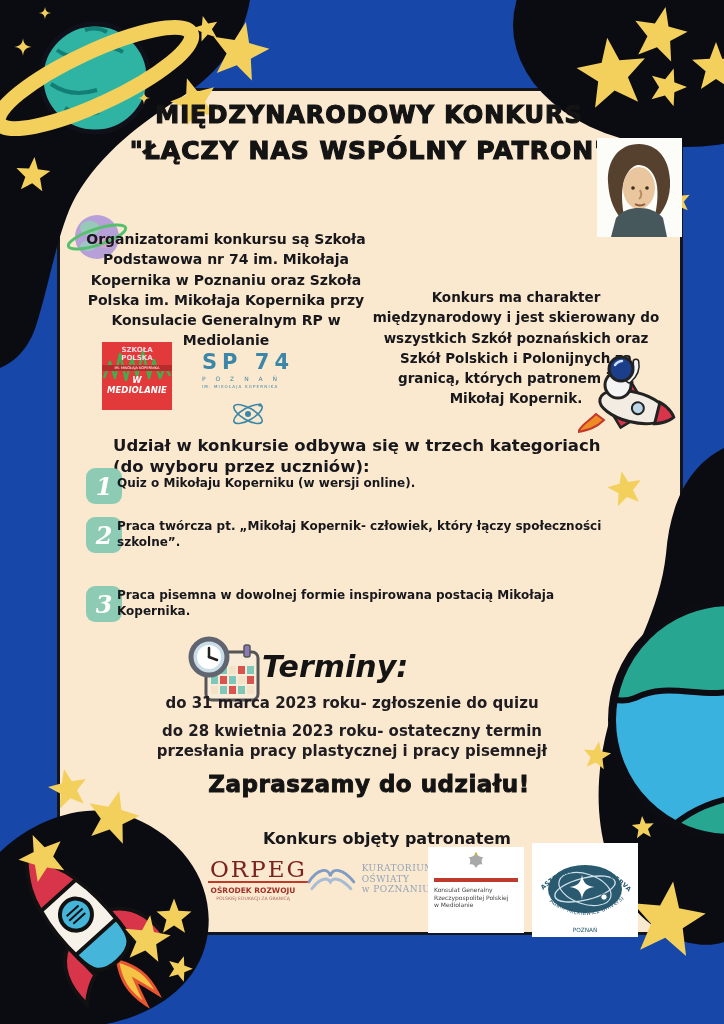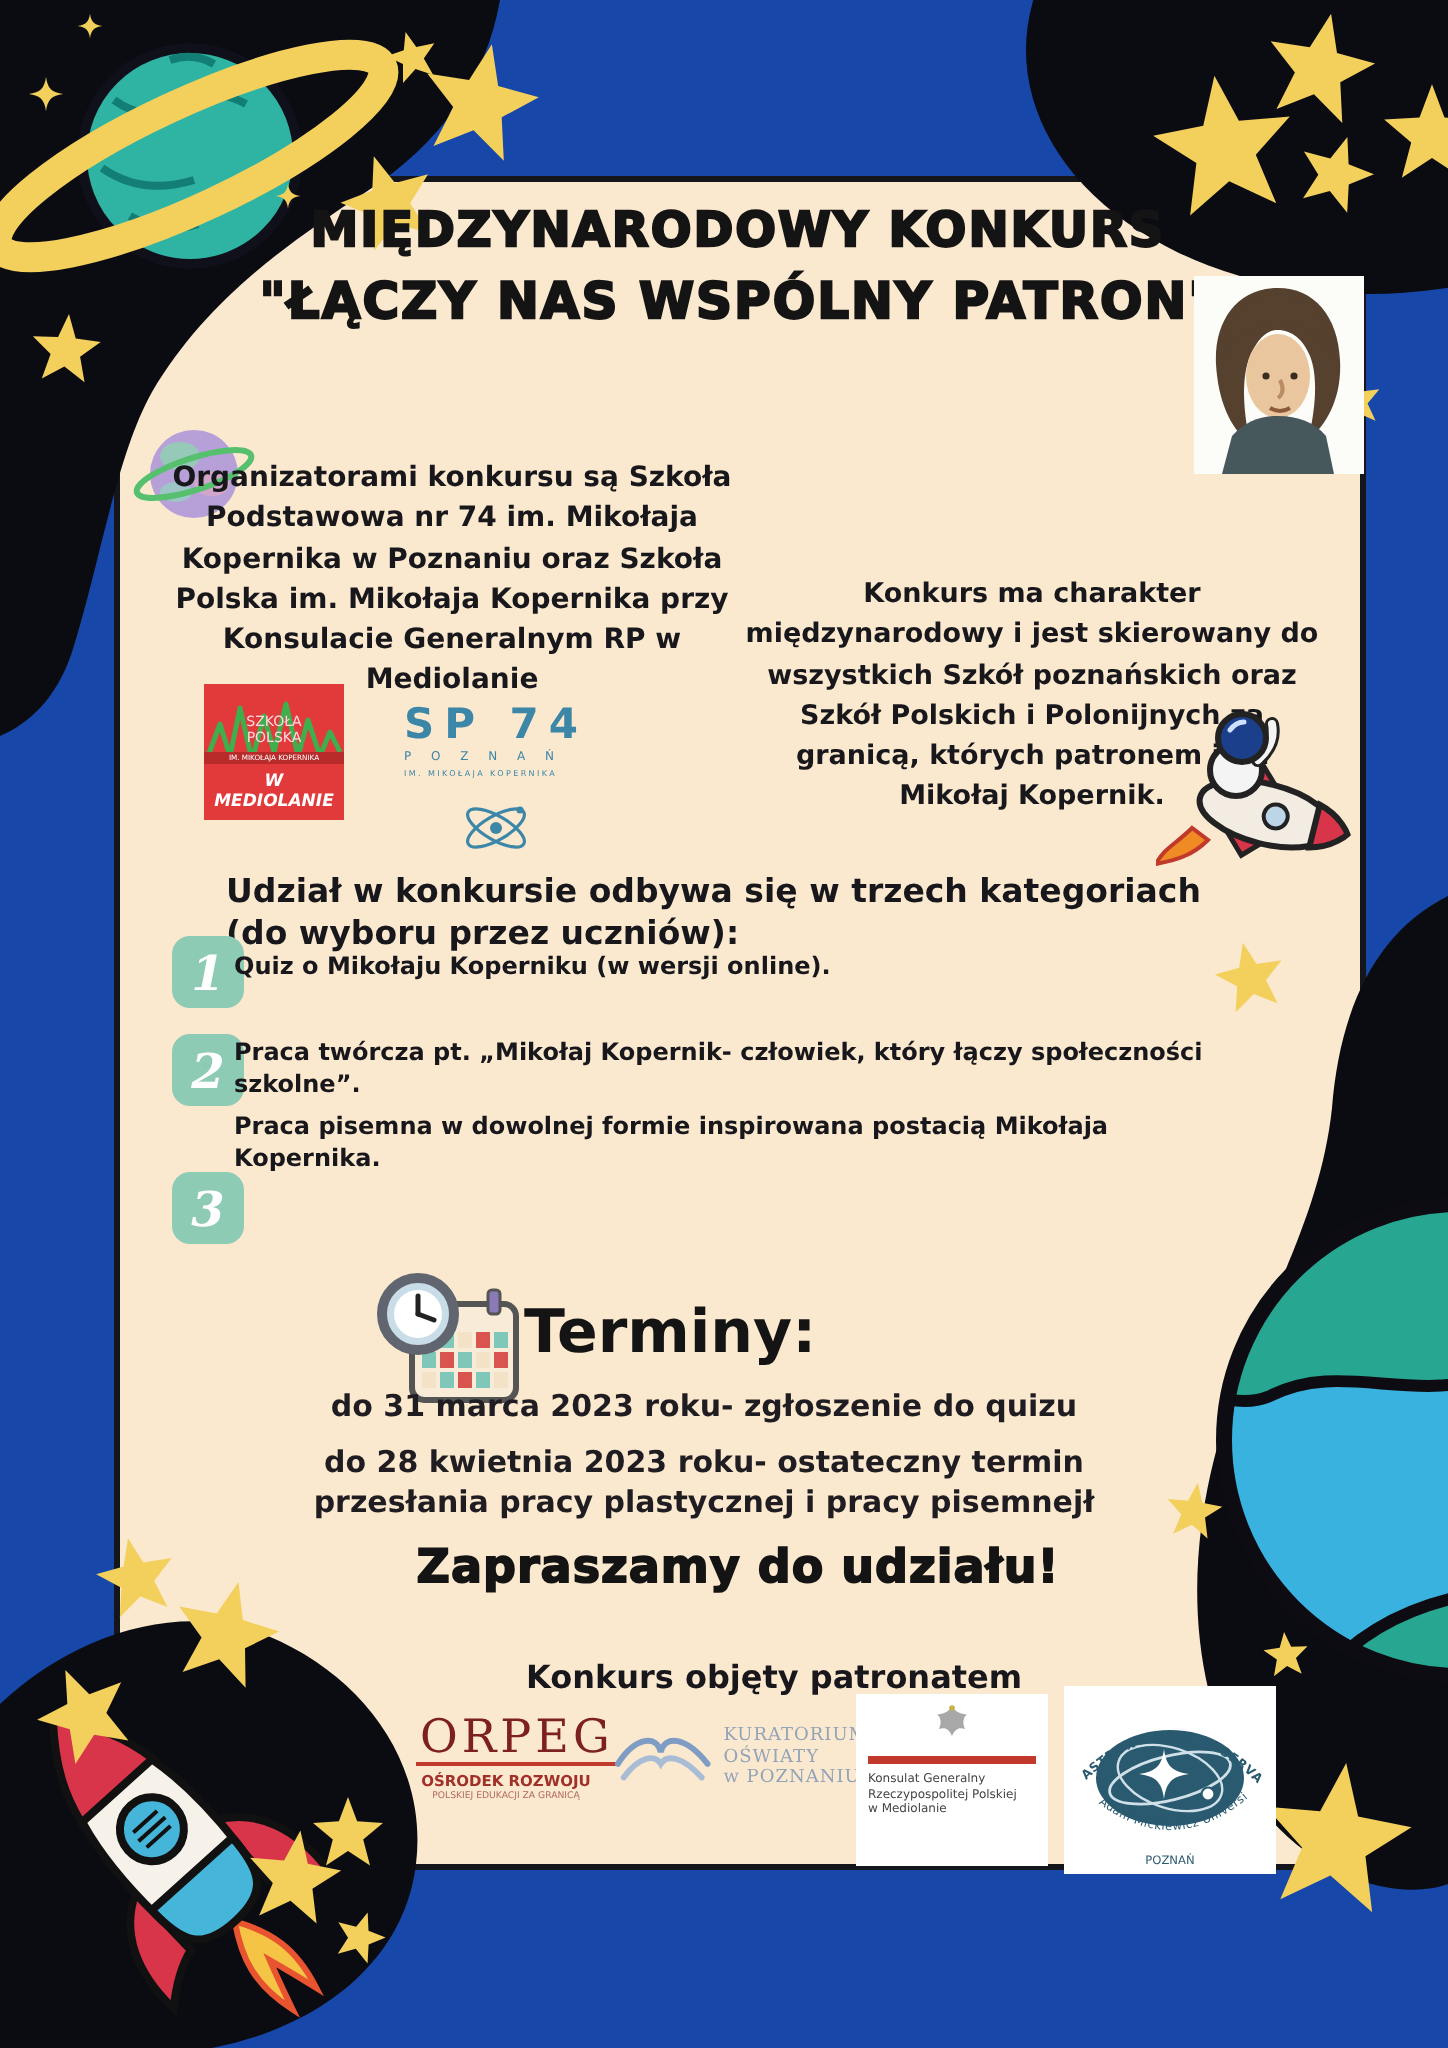--- a/index.html
+++ b/index.html
@@ -13,30 +13,30 @@
   .title1{top:101px;font-size:24px;}
   .title2{top:136px;font-size:25px;}
   .para{font-weight:bold;color:#17171c;text-align:center;}
   .organizers{left:83px;top:229px;width:286px;font-size:14px;line-height:1.45;}
   .description{left:370px;top:287px;width:292px;font-size:13.5px;line-height:1.5;}
   .cat-intro{left:113px;top:435px;width:500px;font-size:16.5px;font-weight:bold;color:#17171c;line-height:1.28;text-align:left;}
   .badge{width:36px;height:36px;border-radius:9px;background:#8ecbb4;color:#fff;
          font-family:"DejaVu Serif",serif;font-style:italic;font-size:24px;font-weight:bold;
          display:flex;align-items:center;justify-content:center;}
   .item-text{font-size:12px;font-weight:bold;color:#17171c;line-height:1.3;text-align:left;}
-  .terminy-head{left:262px;top:649px;font-size:30px;font-weight:bold;color:#141414;}
+  .terminy-head{left:262px;top:649px;font-size:30px;font-weight:bold;color:#141414;font-style:italic;}
   .deadline{left:152px;width:400px;text-align:center;font-weight:bold;color:#201d22;}
   .d1{top:694px;font-size:15px;}
   .d2{top:721px;font-size:15px;line-height:1.35;}
   .invite{left:57px;top:771px;width:624px;text-align:center;font-size:23px;font-weight:bold;
           color:#141414;-webkit-text-stroke:0.9px #141414;letter-spacing:0.5px;}
   .patron-head{left:57px;top:829px;width:660px;text-align:center;font-size:16px;font-weight:bold;color:#17171c;}
   
   .milan-logo{left:102px;top:342px;width:70px;height:68px;background:#e23a3a;overflow:hidden;text-align:center;color:#fff;}
-  .milan-logo .n1{font-size:7px;font-weight:normal;color:#ffd7e2;line-height:1.1;margin-top:16px;position:relative;}
+  .milan-logo .n1{font-size:7px;font-weight:bold;color:#ffd7e2;line-height:1.1;margin-top:5px;position:relative;}
   .milan-logo .band{font-size:3.6px;background:#b92b2b;margin-top:3px;padding:1px 0;position:relative;}
   .milan-logo .city{font-size:8.5px;font-weight:bold;font-style:italic;margin-top:4px;position:relative;}
   .sp74{left:192px;top:352px;width:112px;display:flex;align-items:center;gap:6px;color:#3c87a8;flex-direction:column;}
   .sp74 .name{font-size:21px;font-weight:bold;letter-spacing:5px;line-height:1;}
   .sp74 .city{font-size:6px;letter-spacing:4px;margin-top:2px;}
   .sp74 .sub{font-size:4px;letter-spacing:1.2px;margin-top:2px;}
   
   .orpeg{left:208px;top:857px;width:90px;text-align:center;}
   .orpeg .name{font-family:"DejaVu Serif",serif;font-size:23px;letter-spacing:2px;color:#7c2022;
                border-bottom:2px solid #c0392b;display:inline-block;line-height:1.05;padding:0 2px;}
@@ -215,21 +215,21 @@
     <div>(do wyboru przez uczniów):</div>
   </div>
 
   <div class="abs badge" style="left:86px;top:468px">1</div>
   <div class="abs item-text" style="left:117px;top:476px;width:480px">Quiz o Mikołaju Koperniku (w wersji online).</div>
 
   <div class="abs badge" style="left:86px;top:517px">2</div>
   <div class="abs item-text" style="left:117px;top:519px;width:485px">Praca twórcza pt. „Mikołaj Kopernik- człowiek, który łączy społeczności szkolne”.</div>
 
   <div class="abs badge" style="left:86px;top:586px">3</div>
-  <div class="abs item-text" style="left:117px;top:556px;width:440px">Praca pisemna w dowolnej formie inspirowana postacią Mikołaja Kopernika.</div>
+  <div class="abs item-text" style="left:117px;top:588px;width:440px">Praca pisemna w dowolnej formie inspirowana postacią Mikołaja Kopernika.</div>
 
   <svg class="abs" style="left:186px;top:636px" width="80" height="72" viewBox="0 0 80 72">
     <rect x="20" y="16" width="52" height="48" rx="6" fill="#f8ecd8" stroke="#555" stroke-width="3"></rect>
     <rect x="32" y="9" width="6" height="12" rx="2" fill="#8a7ab8" stroke="#555" stroke-width="1.5"></rect>
     <rect x="58" y="9" width="6" height="12" rx="2" fill="#8a7ab8" stroke="#555" stroke-width="1.5"></rect>
     <g>
       <rect x="25" y="30" width="7" height="8" fill="#d9534f"></rect>
         <rect x="34" y="30" width="7" height="8" fill="#7fc8b9"></rect>
       <rect x="43" y="30" width="7" height="8" fill="#f3e2c6"></rect>
         <rect x="52" y="30" width="7" height="8" fill="#d9534f"></rect>

